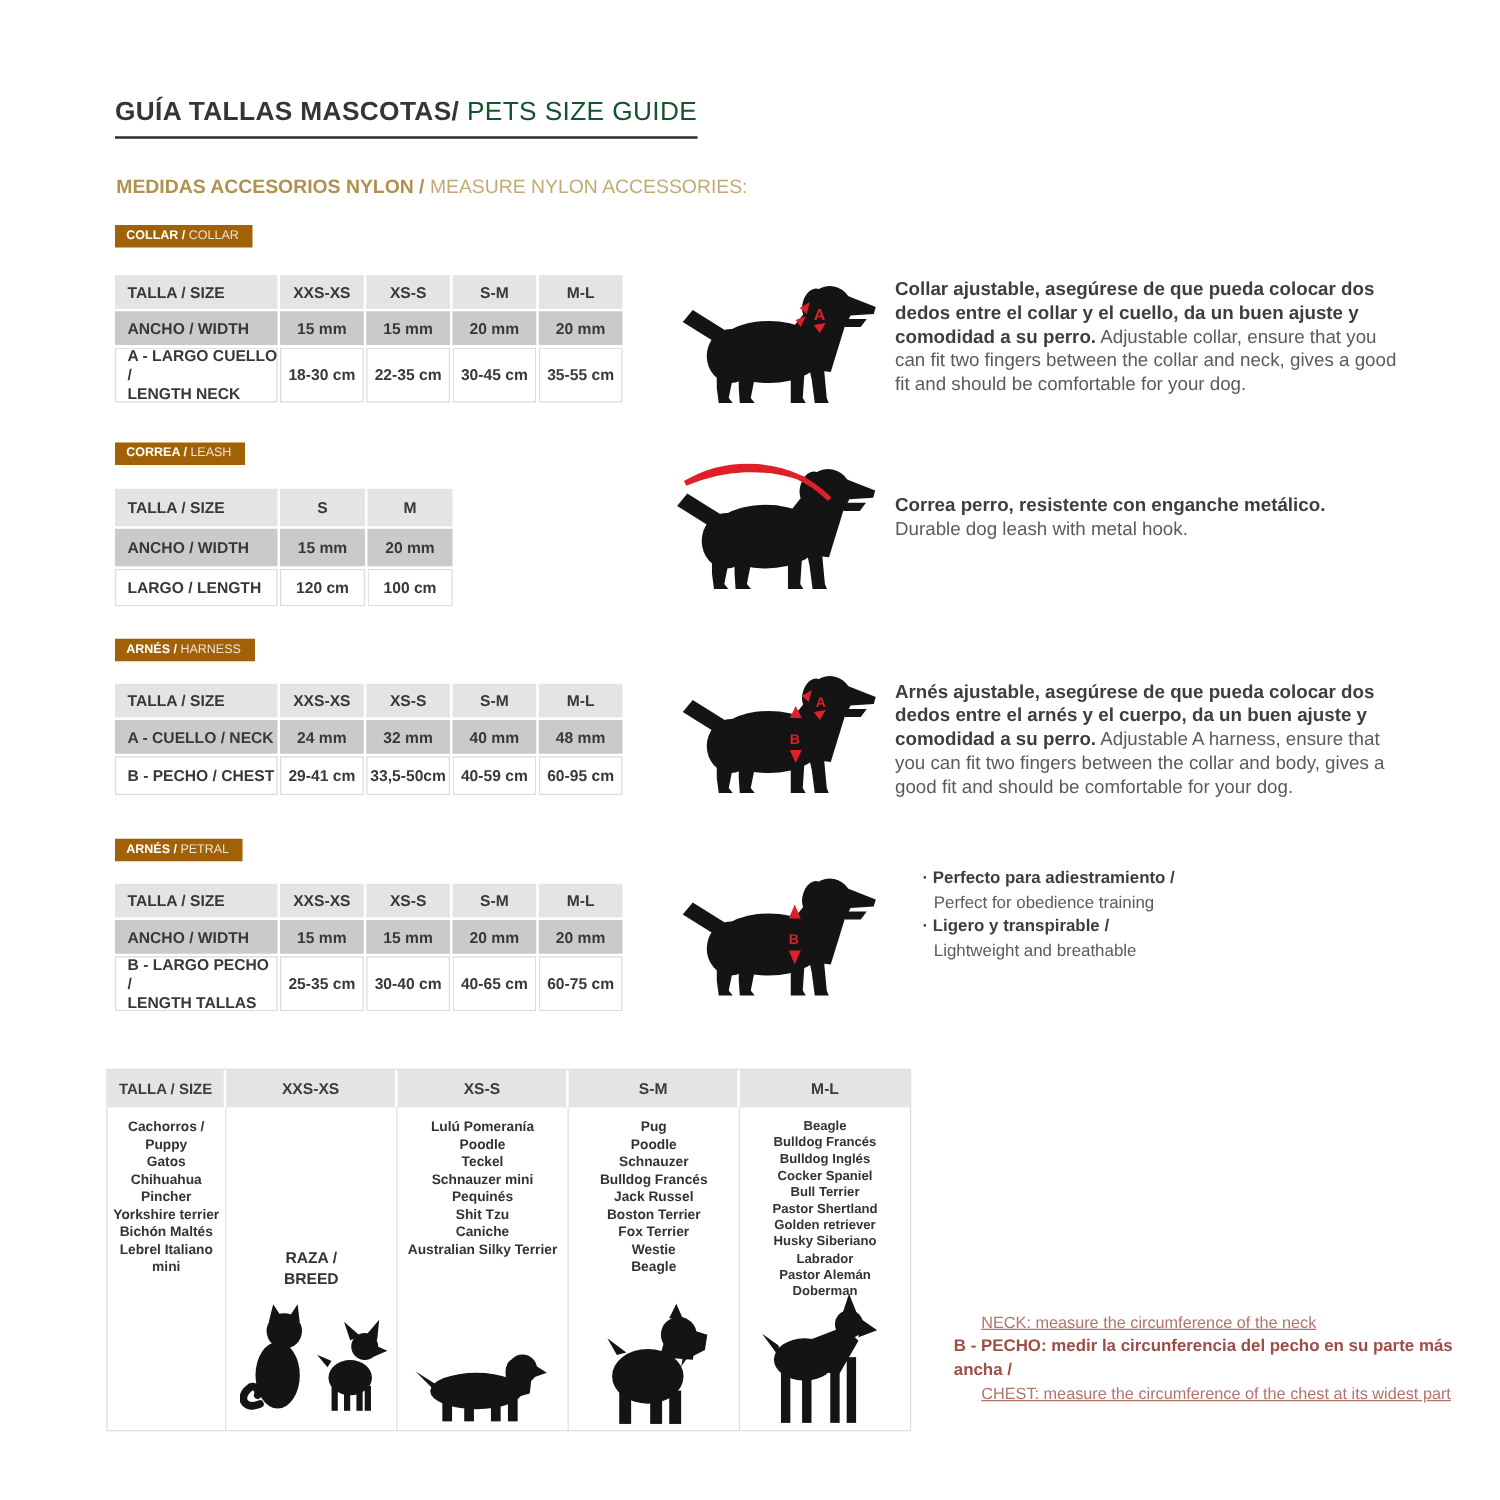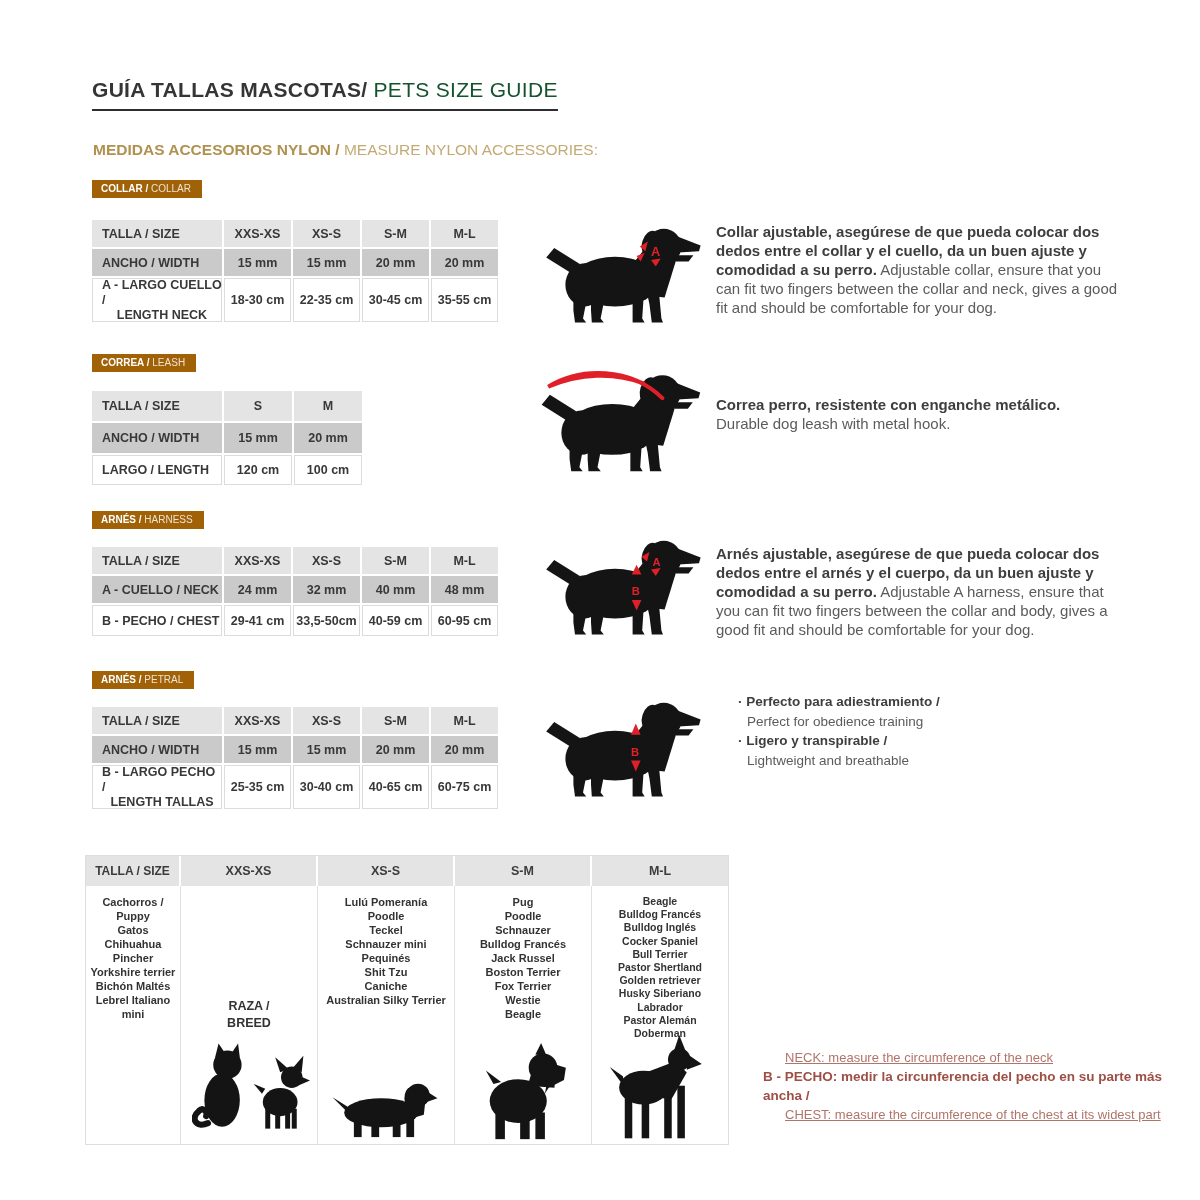--- a/index.html
+++ b/index.html
@@ -20,21 +20,21 @@
 
   
   .size-table{position:absolute;left:92px;display:grid;gap:2px;font-size:12.5px;font-weight:bold;color:#383838;}
   .cols5{grid-template-columns:130px 67px 67px 67px 67px;}
   .cols3{grid-template-columns:130px 68px 68px;}
   .tc{display:flex;align-items:center;justify-content:center;text-align:center;}
   .tc.label{justify-content:flex-start;padding-left:10px;text-align:left;}
   .bg-l{background:#e4e4e4;}
   .bg-m{background:#cacaca;}
   .bg-w{background:#fff;box-shadow:inset 0 0 0 1px #dcdcdc;}
-  .two-line{flex-direction:column;align-items:center;line-height:15px;}
+  .two-line{flex-direction:column;align-items:flex-start;line-height:15px;}
 
   
   .desc{position:absolute;left:700px;width:404px;font-size:15px;line-height:19px;margin-left:16px;}
   .desc .es{font-weight:bold;color:#3e3e3e;}
   .desc .en{font-weight:normal;color:#5b5b5b;}
   .bullets{position:absolute;left:738px;top:692px;width:420px;font-size:13.5px;line-height:19.5px;}
   .bullet .b-es{font-weight:bold;color:#3e3e3e;}
   .bullet .b-es::before{content:"· ";}
   .bullet .b-en{color:#5b5b5b;padding-left:9px;}
 

